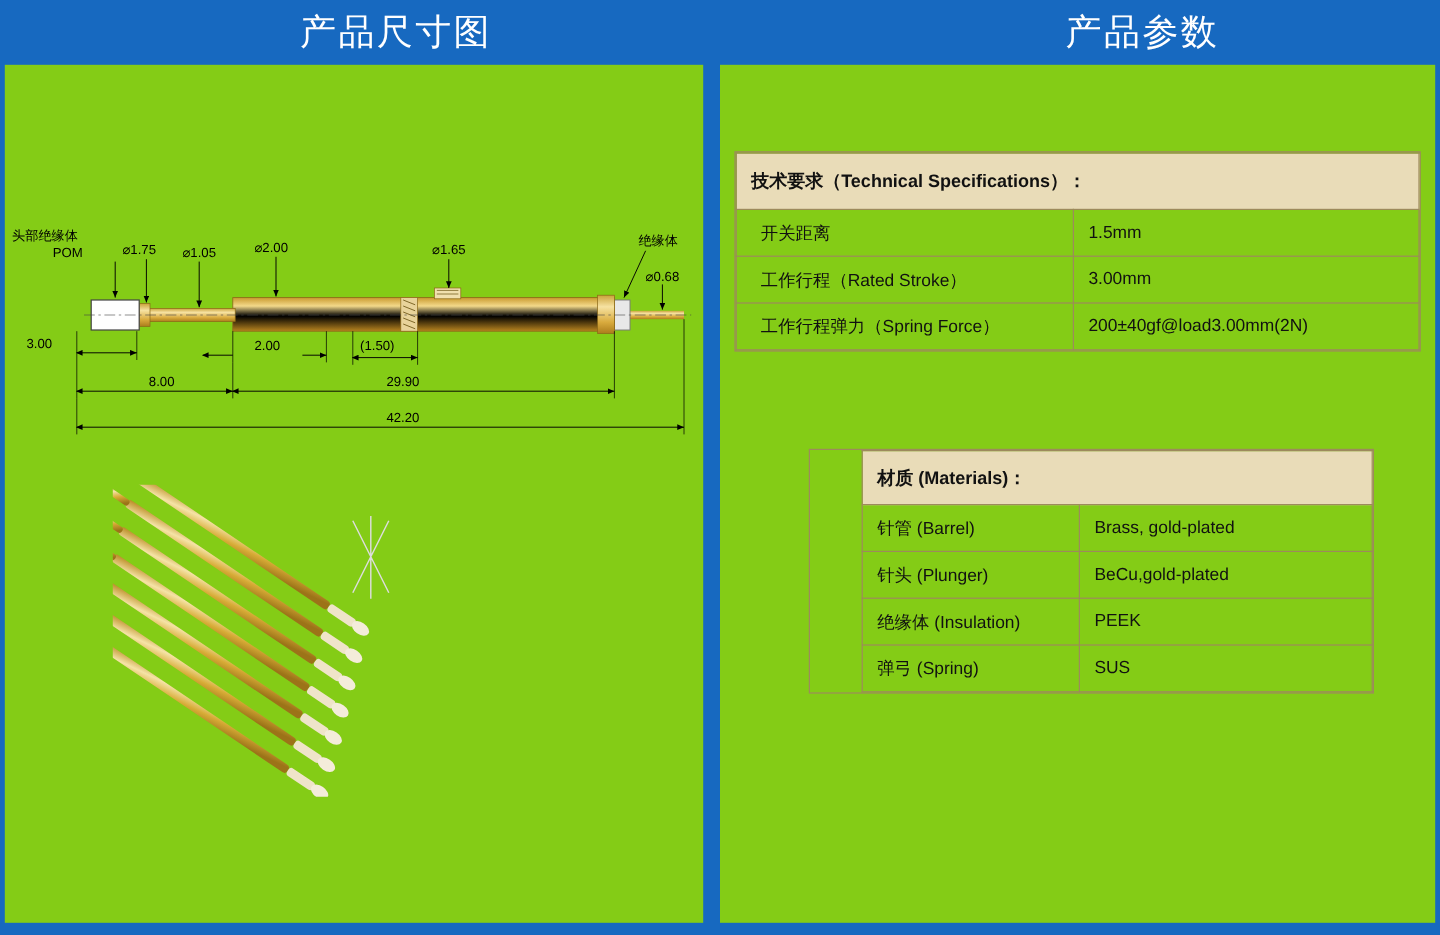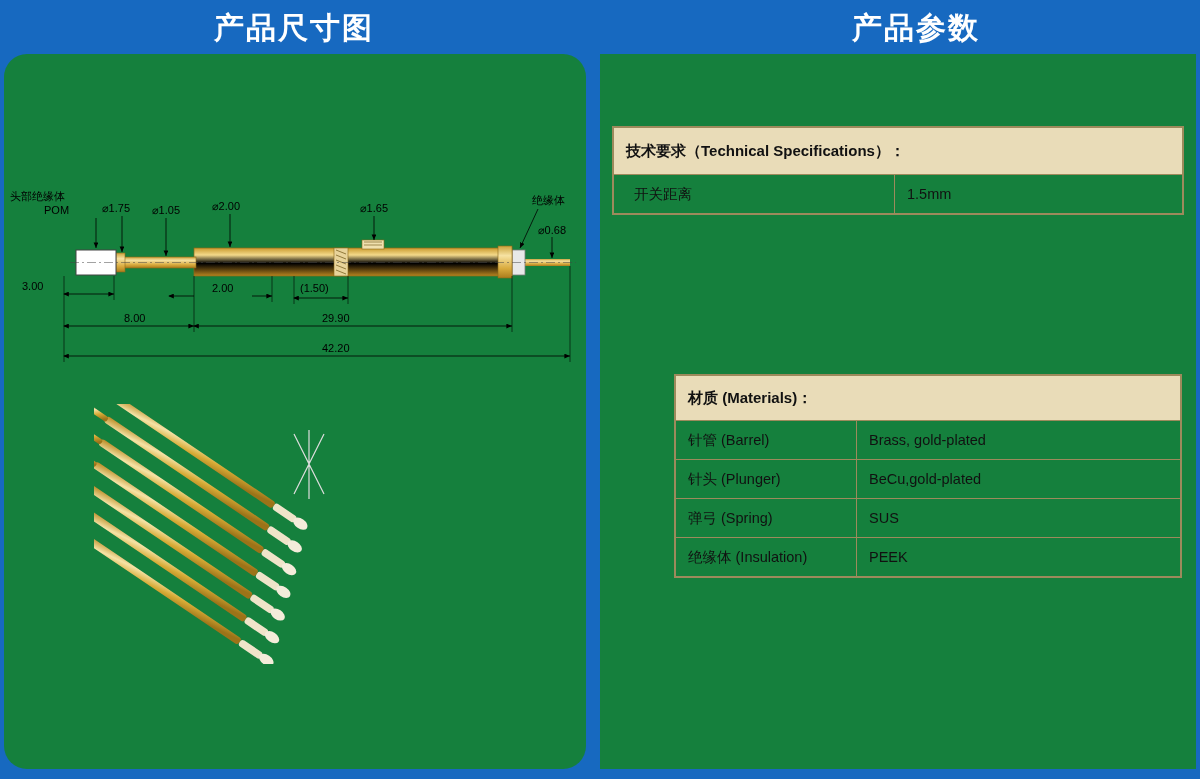--- a/index.html
+++ b/index.html
@@ -21,34 +21,35 @@
   }
   
   .col-title {
     position: absolute;
     top: 8px;
     height: 40px;
     line-height: 40px;
     text-align: center;
     color: #ffffff;
     font-size: 30px;
-    font-weight: bold;
+    font-weight: normal;
     letter-spacing: 2px;
+    padding-left: 36px;
   }
   .col-title.left  { left: 0;    width: 588px; }
   .col-title.right { left: 614px; width: 604px; }
 
   
   .panel {
     position: absolute;
-    background: #15803d;
+    background: #84cc16;
     top: 54px;
     bottom: 10px;
   }
-  .panel.left  { left: 4px;   width: 582px; border-radius: 23px; }
+  .panel.left  { left: 4px;   width: 582px; }
   .panel.right { left: 600px; width: 596px; }
 
   
   .drawing {
     position: absolute;
     left: 0; top: 0;
     width: 582px; height: 330px;
   }
   .drawing svg { display: block; }
 
@@ -67,21 +68,22 @@
     box-sizing: border-box;
   }
   .tbl-wrap.specs {
     left: 12px;
     top: 72px;
     width: 572px;
   }
   .tbl-wrap.materials {
     left: 74px;
     top: 320px;
-    width: 508px;
+    width: 471px;
+    padding-left: 43px;
   }
   table {
     border-collapse: collapse;
     width: 100%;
     font-size: 14.5px;
     color: #111;
   }
   th, td {
     border: 1px solid #9d8a5c;
     padding: 0 12px;
@@ -275,20 +277,28 @@
         <thead>
           <tr>
             <th colspan="2">技术要求（Technical Specifications）：</th>
           </tr>
         </thead>
         <tbody>
           <tr>
             <td class="k">开关距离</td>
             <td class="v">1.5mm</td>
           </tr>
+          <tr>
+            <td class="k">工作行程（Rated Stroke）</td>
+            <td class="v">3.00mm</td>
+          </tr>
+          <tr>
+            <td class="k">工作行程弹力（Spring Force）</td>
+            <td class="v">200±40gf@load3.00mm(2N)</td>
+          </tr>
         </tbody>
       </table>
     </div>
 
     <div class="tbl-wrap materials">
       <table class="materials">
         <thead>
           <tr>
             <th colspan="2">材质 (Materials)：</th>
           </tr>
@@ -296,24 +306,24 @@
         <tbody>
           <tr>
             <td class="k">针管 (Barrel)</td>
             <td class="v">Brass, gold-plated</td>
           </tr>
           <tr>
             <td class="k">针头 (Plunger)</td>
             <td class="v">BeCu,gold-plated</td>
           </tr>
           <tr>
+            <td class="k">绝缘体 (Insulation)</td>
+            <td class="v">PEEK</td>
+          </tr>
+          <tr>
             <td class="k">弹弓 (Spring)</td>
             <td class="v">SUS</td>
-          </tr>
-          <tr>
-            <td class="k">绝缘体 (Insulation)</td>
-            <td class="v">PEEK</td>
           </tr>
         </tbody>
       </table>
     </div>
   </div>
 </div>
 
 </body></html>

